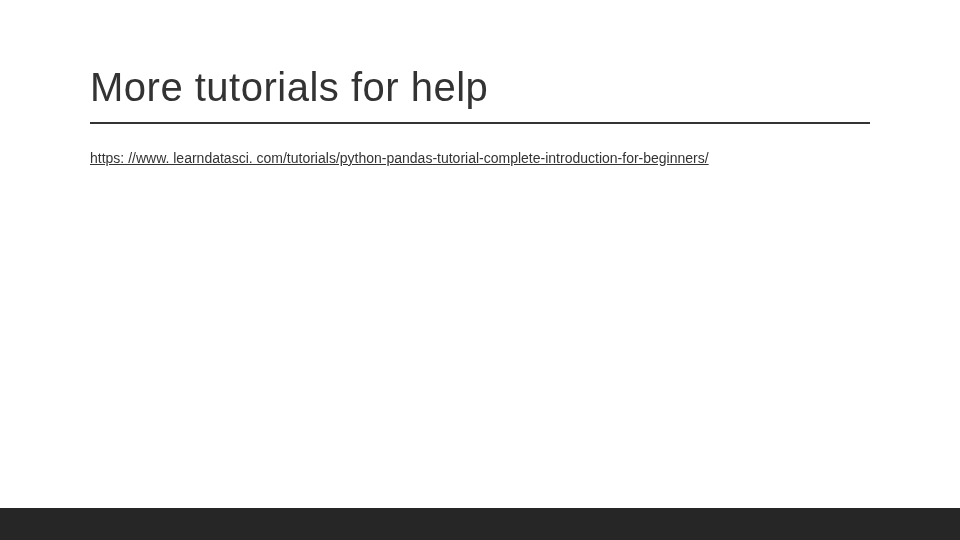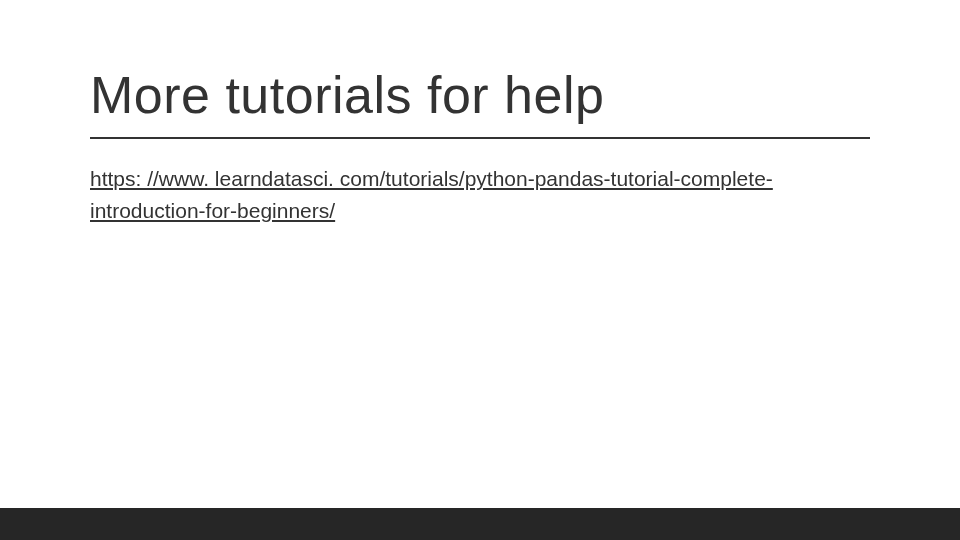--- a/index.html
+++ b/index.html
@@ -15,34 +15,34 @@
       position: relative;
       overflow: hidden;
     }
     .slide {
       width: 100%;
       height: 100%;
       padding: 65px 90px 0 90px;
       position: relative;
     }
     .title {
-      font-size: 52px;
+      font-size: 40px;
       font-weight: 300;
       color: #333333;
       margin-bottom: 12px;
       letter-spacing: 0.5px;
     }
     .divider {
       border: none;
       border-top: 2px solid #333333;
       margin-bottom: 24px;
       width: 100%;
     }
     .link {
-      font-size: 21px;
+      font-size: 14px;
       color: #333333;
       text-decoration: underline;
       line-height: 1.5;
       font-weight: 400;
       display: inline-block;
       max-width: 780px;
       word-break: break-word;
     }
     .footer-bar {
       position: absolute;

